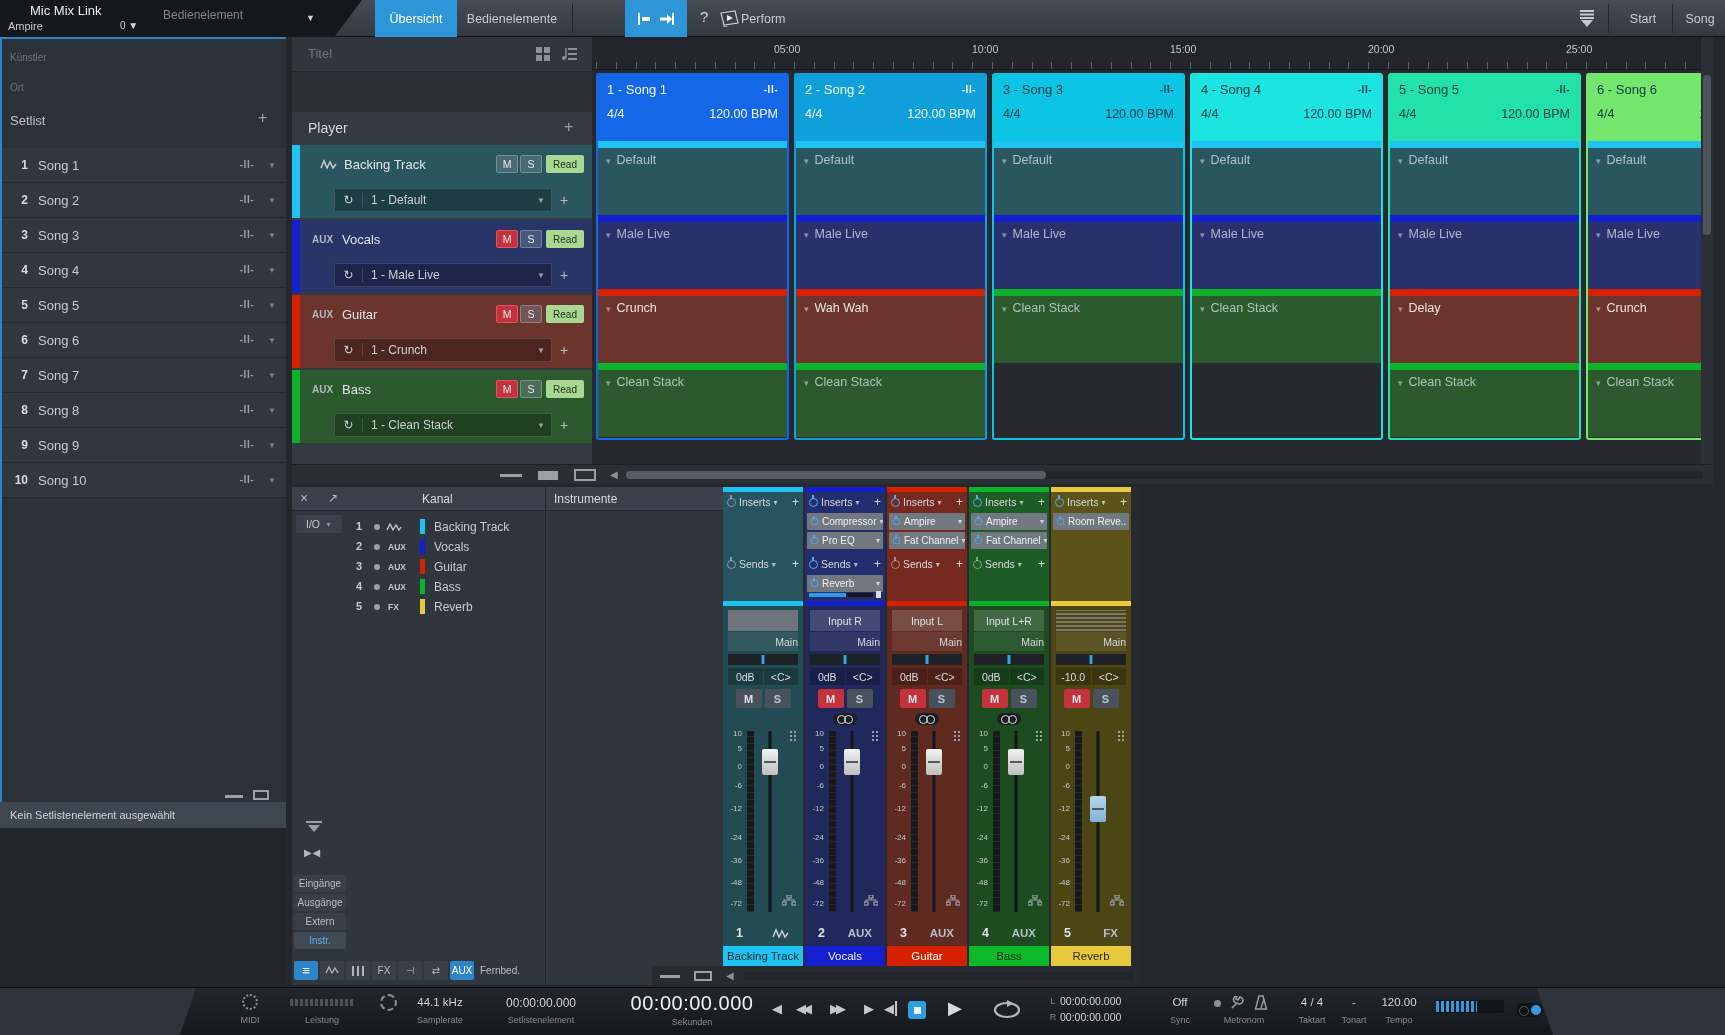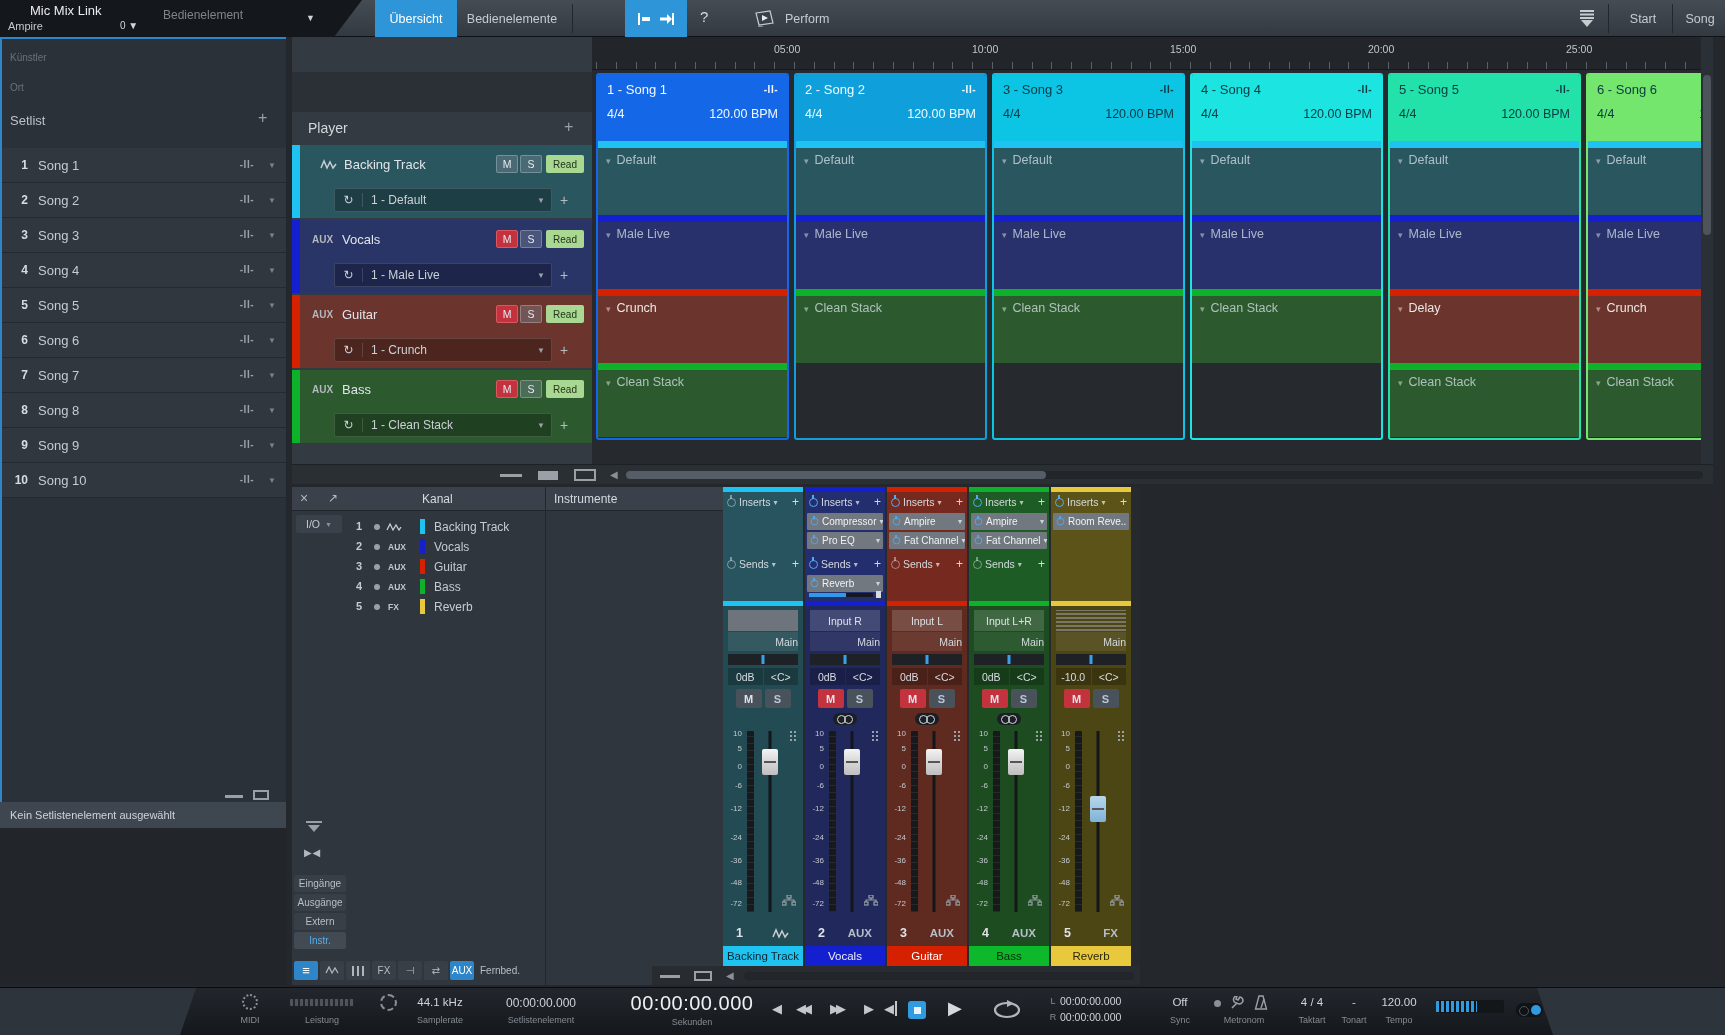--- a/index.html
+++ b/index.html
@@ -209,21 +209,21 @@
           <line x1="2" y1="1" x2="2" y2="13" stroke="#fff" stroke-width="2"></line>
           <rect x="5" y="5" width="8" height="4" fill="#fff"></rect>
         </svg>
       <svg width="16" height="14" viewBox="0 0 16 14">
           <line x1="14" y1="1" x2="14" y2="13" stroke="#fff" stroke-width="2"></line>
           <line x1="1" y1="7" x2="10" y2="7" stroke="#fff" stroke-width="3"></line>
           <path d="M8 2 L13 7 8 12 Z" fill="#fff"></path>
         </svg>
     </div>
     <span class="ab" style="left:700px;top:8px;font-size:15px;color:#d6dade">?</span>
-    <div class="ab tb-txt" style="left:752px;gap:9px">
+    <div class="ab tb-txt" style="left:717px;">
       <svg width="24" height="18" viewBox="0 0 24 18">
           <path d="M4 3 L18 1 21 13 7 15 Z" fill="#3a4047" stroke="#c6cbd0" stroke-width="1.2"></path>
           <path d="M10 5 L16 8 10 11 Z" fill="#e8ecef"></path>
           <path d="M7 15 L6 17 12 16.4 Z" fill="#9aa0a6"></path>
         </svg>
       <span>Perform</span>
     </div>
     <svg class="ab" style="left:1576px;top:9px" width="22" height="19" viewBox="0 0 22 19">
       <g stroke="#c6cbd0" stroke-width="2">
           <line x1="4" y1="2" x2="18" y2="2"></line>
@@ -306,20 +306,40 @@
         <span class="dd">▼</span>
       </div>
 
     <div class="ab wicon" style="left:225px;width:18px;height:3px;background:#9aa0a6;top:756px"></div>
     <div class="ab wicon" style="left:253px;width:16px;height:10px;border:2px solid #9aa0a6;background:none;top:751px"></div>
     <div class="ab sb-msg">Kein Setlistenelement ausgewählt</div>
     <div class="ab sb-dark"></div>
   </div>
 
   <div class="ab ppanel">
+    <div class="ab pp-titel">
+      <span class="ab" style="left:16px;top:9px;font-size:13px;color:#6e757c">Titel</span>
+      <svg class="ab" style="left:244px;top:10px" width="14" height="14" viewBox="0 0 14 14">
+          <g fill="#8a9097">
+            <rect x="0" y="0" width="6" height="6"></rect>
+            <rect x="8" y="0" width="6" height="6"></rect>
+            <rect x="0" y="8" width="6" height="6"></rect>
+            <rect x="8" y="8" width="6" height="6"></rect>
+          </g>
+        </svg>
+      <svg class="ab" style="left:270px;top:10px" width="15" height="14" viewBox="0 0 15 14">
+          <g stroke="#8a9097" stroke-width="2">
+            <line x1="6" y1="2" x2="15" y2="2"></line>
+            <line x1="6" y1="7" x2="15" y2="7"></line>
+            <line x1="6" y1="12" x2="15" y2="12"></line>
+          </g>
+          <circle cx="2" cy="11" r="2" fill="#8a9097"></circle>
+          <line x1="4" y1="1" x2="4" y2="11" stroke="#8a9097" stroke-width="1.5"></line>
+        </svg>
+    </div>
     <div class="ab pp-gap"></div>
     <span class="ab" style="left:16px;top:83px;font-size:14px;color:#d2d7db">Player</span>
     <span class="ab" style="left:272px;top:81px;font-size:16px;color:#9aa0a6">+</span>
 
     <div class="pgroup pg0" style="top:108px">
       <div class="pstrip"></div>
       <div class="prow1">
         <svg style="margin-left:14px;width:30px" width="18" height="11" viewBox="0 0 18 11">
             <path d="M1 9 L4 2 7 9 10 3 13 9 16 5" stroke="#c8cdd2" stroke-width="1.5" fill="none"></path>
           </svg>
@@ -446,20 +466,24 @@
             <span>120.00 BPM</span>
           </div>
       </div>
       <div class="lane">
           <div class="lstrip l1"></div>
           <div class="lbody b1"><span class="lcaret">▾</span><span>Default</span></div>
         </div>
       <div class="lane">
           <div class="lstrip l2"></div>
           <div class="lbody b2"><span class="lcaret">▾</span><span>Male Live</span></div>
+        </div>
+      <div class="lane">
+          <div class="lstrip l3"></div>
+          <div class="lbody b3"><span class="lcaret">▾</span><span>Wah Wah</span></div>
         </div>
       <div class="lane">
           <div class="lstrip l4"></div>
           <div class="lbody b4"><span class="lcaret">▾</span><span>Clean Stack</span></div>
         </div>
     </div>
 
     <div class="scol sc2" style="left:400px">
       <div class="shead dark">
         <div class="sh1">

